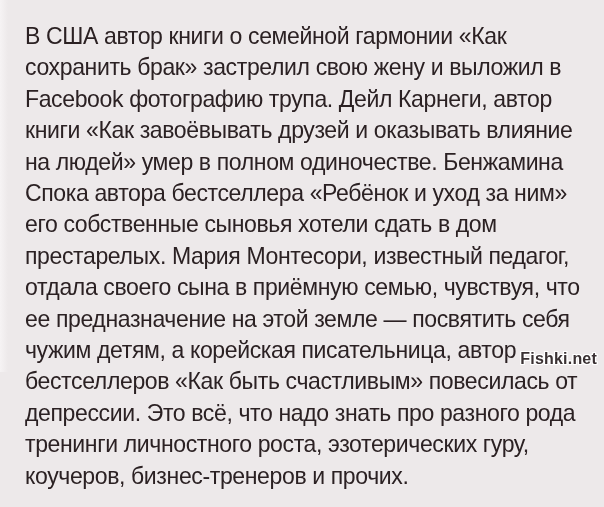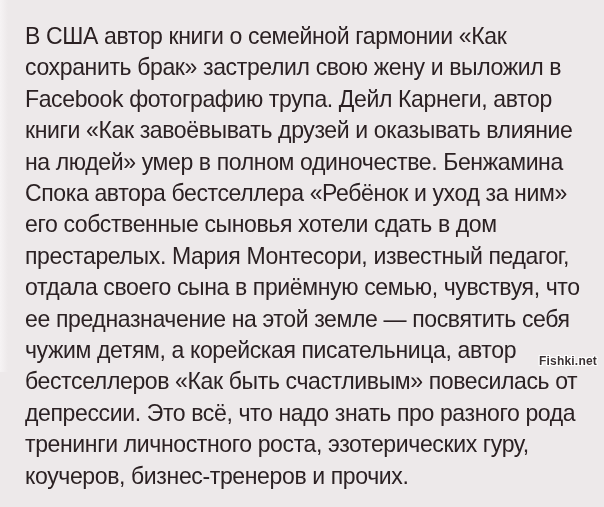--- a/index.html
+++ b/index.html
@@ -33,21 +33,21 @@
   }
   .text-line {
     white-space: nowrap;
     transform: scaleX(0.96);
     transform-origin: 0 50%;
   }
   .watermark {
     position: absolute;
     right: 7px;
     bottom: 4px;
-    font-size: 12px;
+    font-size: 16px;
     font-weight: 700;
     letter-spacing: 0.2px;
     color: #3A3133;
     text-shadow:
       -1px -1px 0 #FFFFFF,
        1px -1px 0 #FFFFFF,
       -1px  1px 0 #FFFFFF,
        1px  1px 0 #FFFFFF,
        0   -1px 0 #FFFFFF,
        0    1px 0 #FFFFFF,

